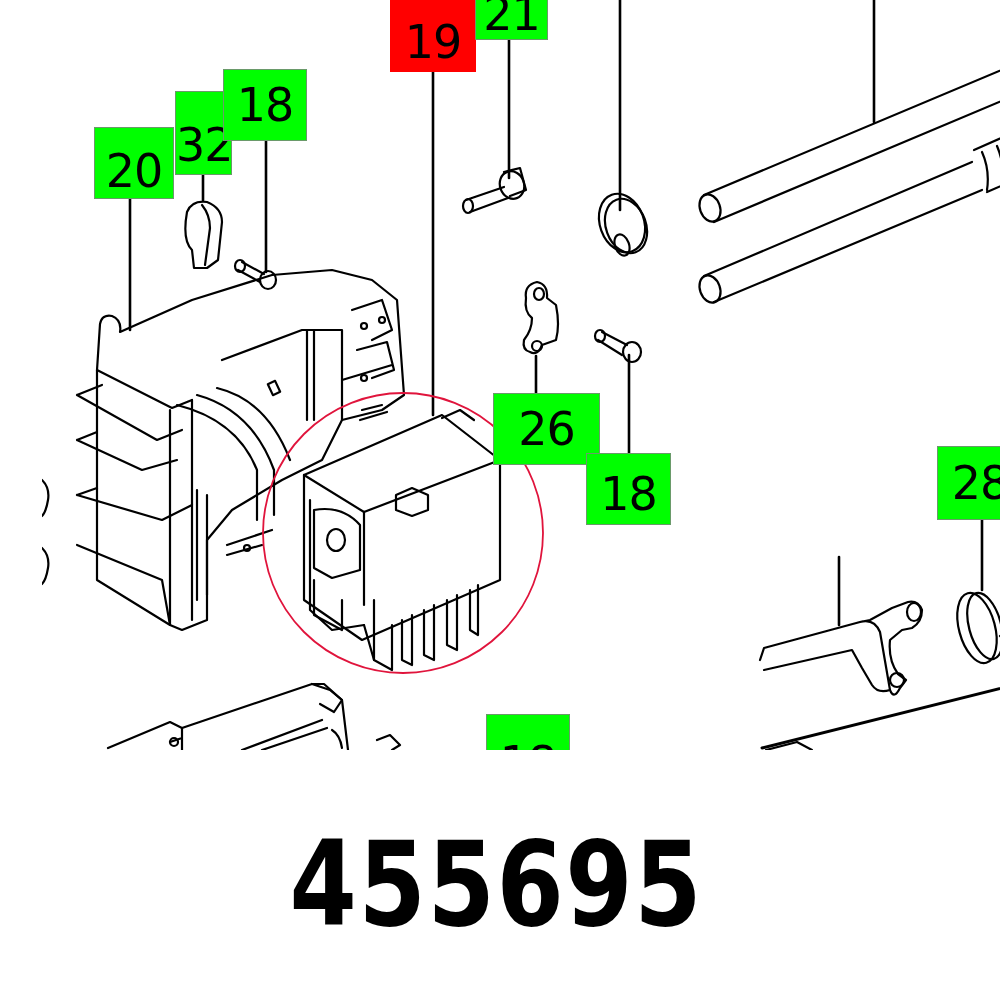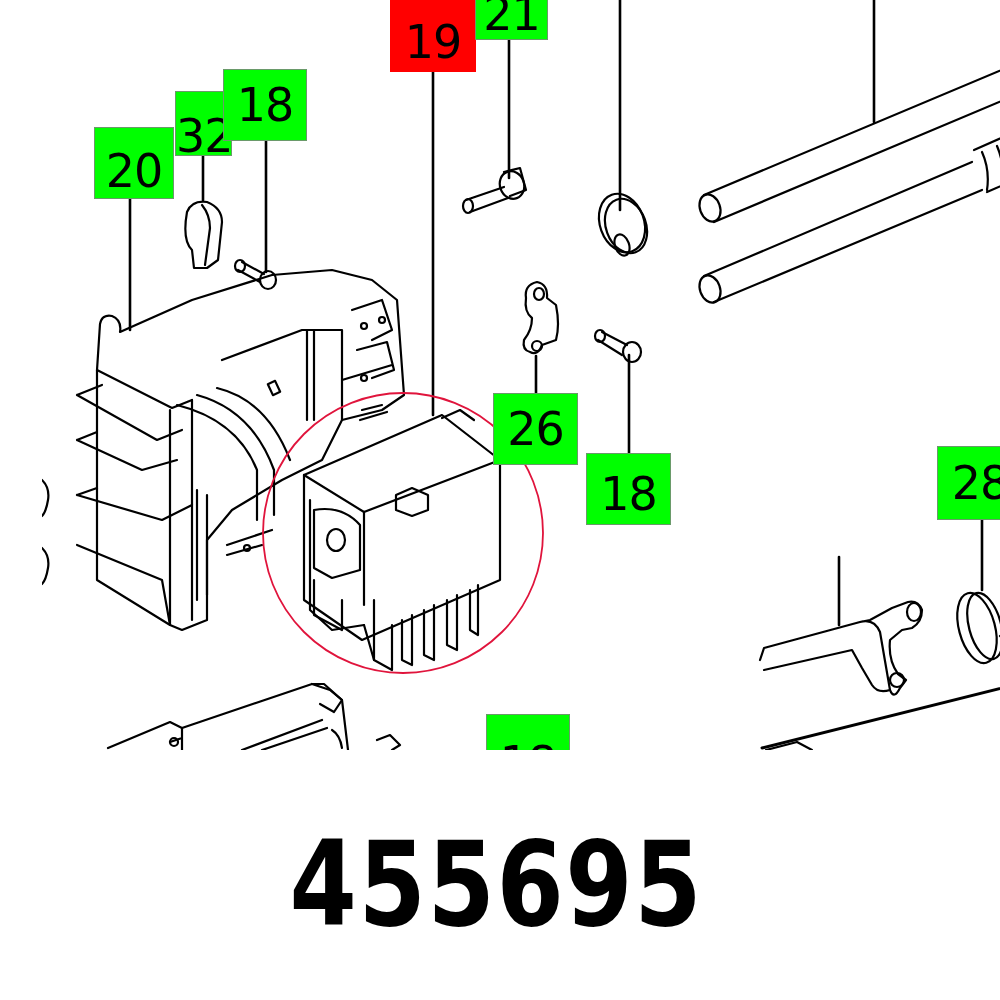--- a/index.html
+++ b/index.html
@@ -166,27 +166,27 @@
 
   <div class="callout red" style="left:348px; top:-6px; width:86px; height:78px; padding-top:18px;">
       <span>19</span>
     </div>
   <div class="callout green" style="left:433px; top:-12px; width:73px; height:52px;">
       <span>21</span>
     </div>
   <div class="callout green" style="left:52px; top:127px; width:80px; height:72px; padding-top:16px;">
       <span>20</span>
     </div>
-  <div class="callout green" style="left:133px; top:91px; width:57px; height:65px; padding-top:24px; justify-content:flex-start; padding-left:0;">
+  <div class="callout green" style="left:133px; top:91px; width:57px; height:84px; padding-top:24px; justify-content:flex-start; padding-left:0;">
       <span>32</span>
     </div>
   <div class="callout green" style="left:181px; top:69px; width:84px; height:72px;">
       <span>18</span>
     </div>
-  <div class="callout green" style="left:451px; top:393px; width:85px; height:72px;">
+  <div class="callout green" style="left:451px; top:393px; width:107px; height:72px;">
       <span>26</span>
     </div>
   <div class="callout green" style="left:544px; top:453px; width:85px; height:72px; padding-top:10px;">
       <span>18</span>
     </div>
   <div class="callout green" style="left:895px; top:446px; width:86px; height:74px;align-items:center;">
       <span>28</span>
     </div>
   <div class="callout green" style="left:444px; top:714px; width:84px; height:72px; padding-top:26px;">
       <span>18</span>

